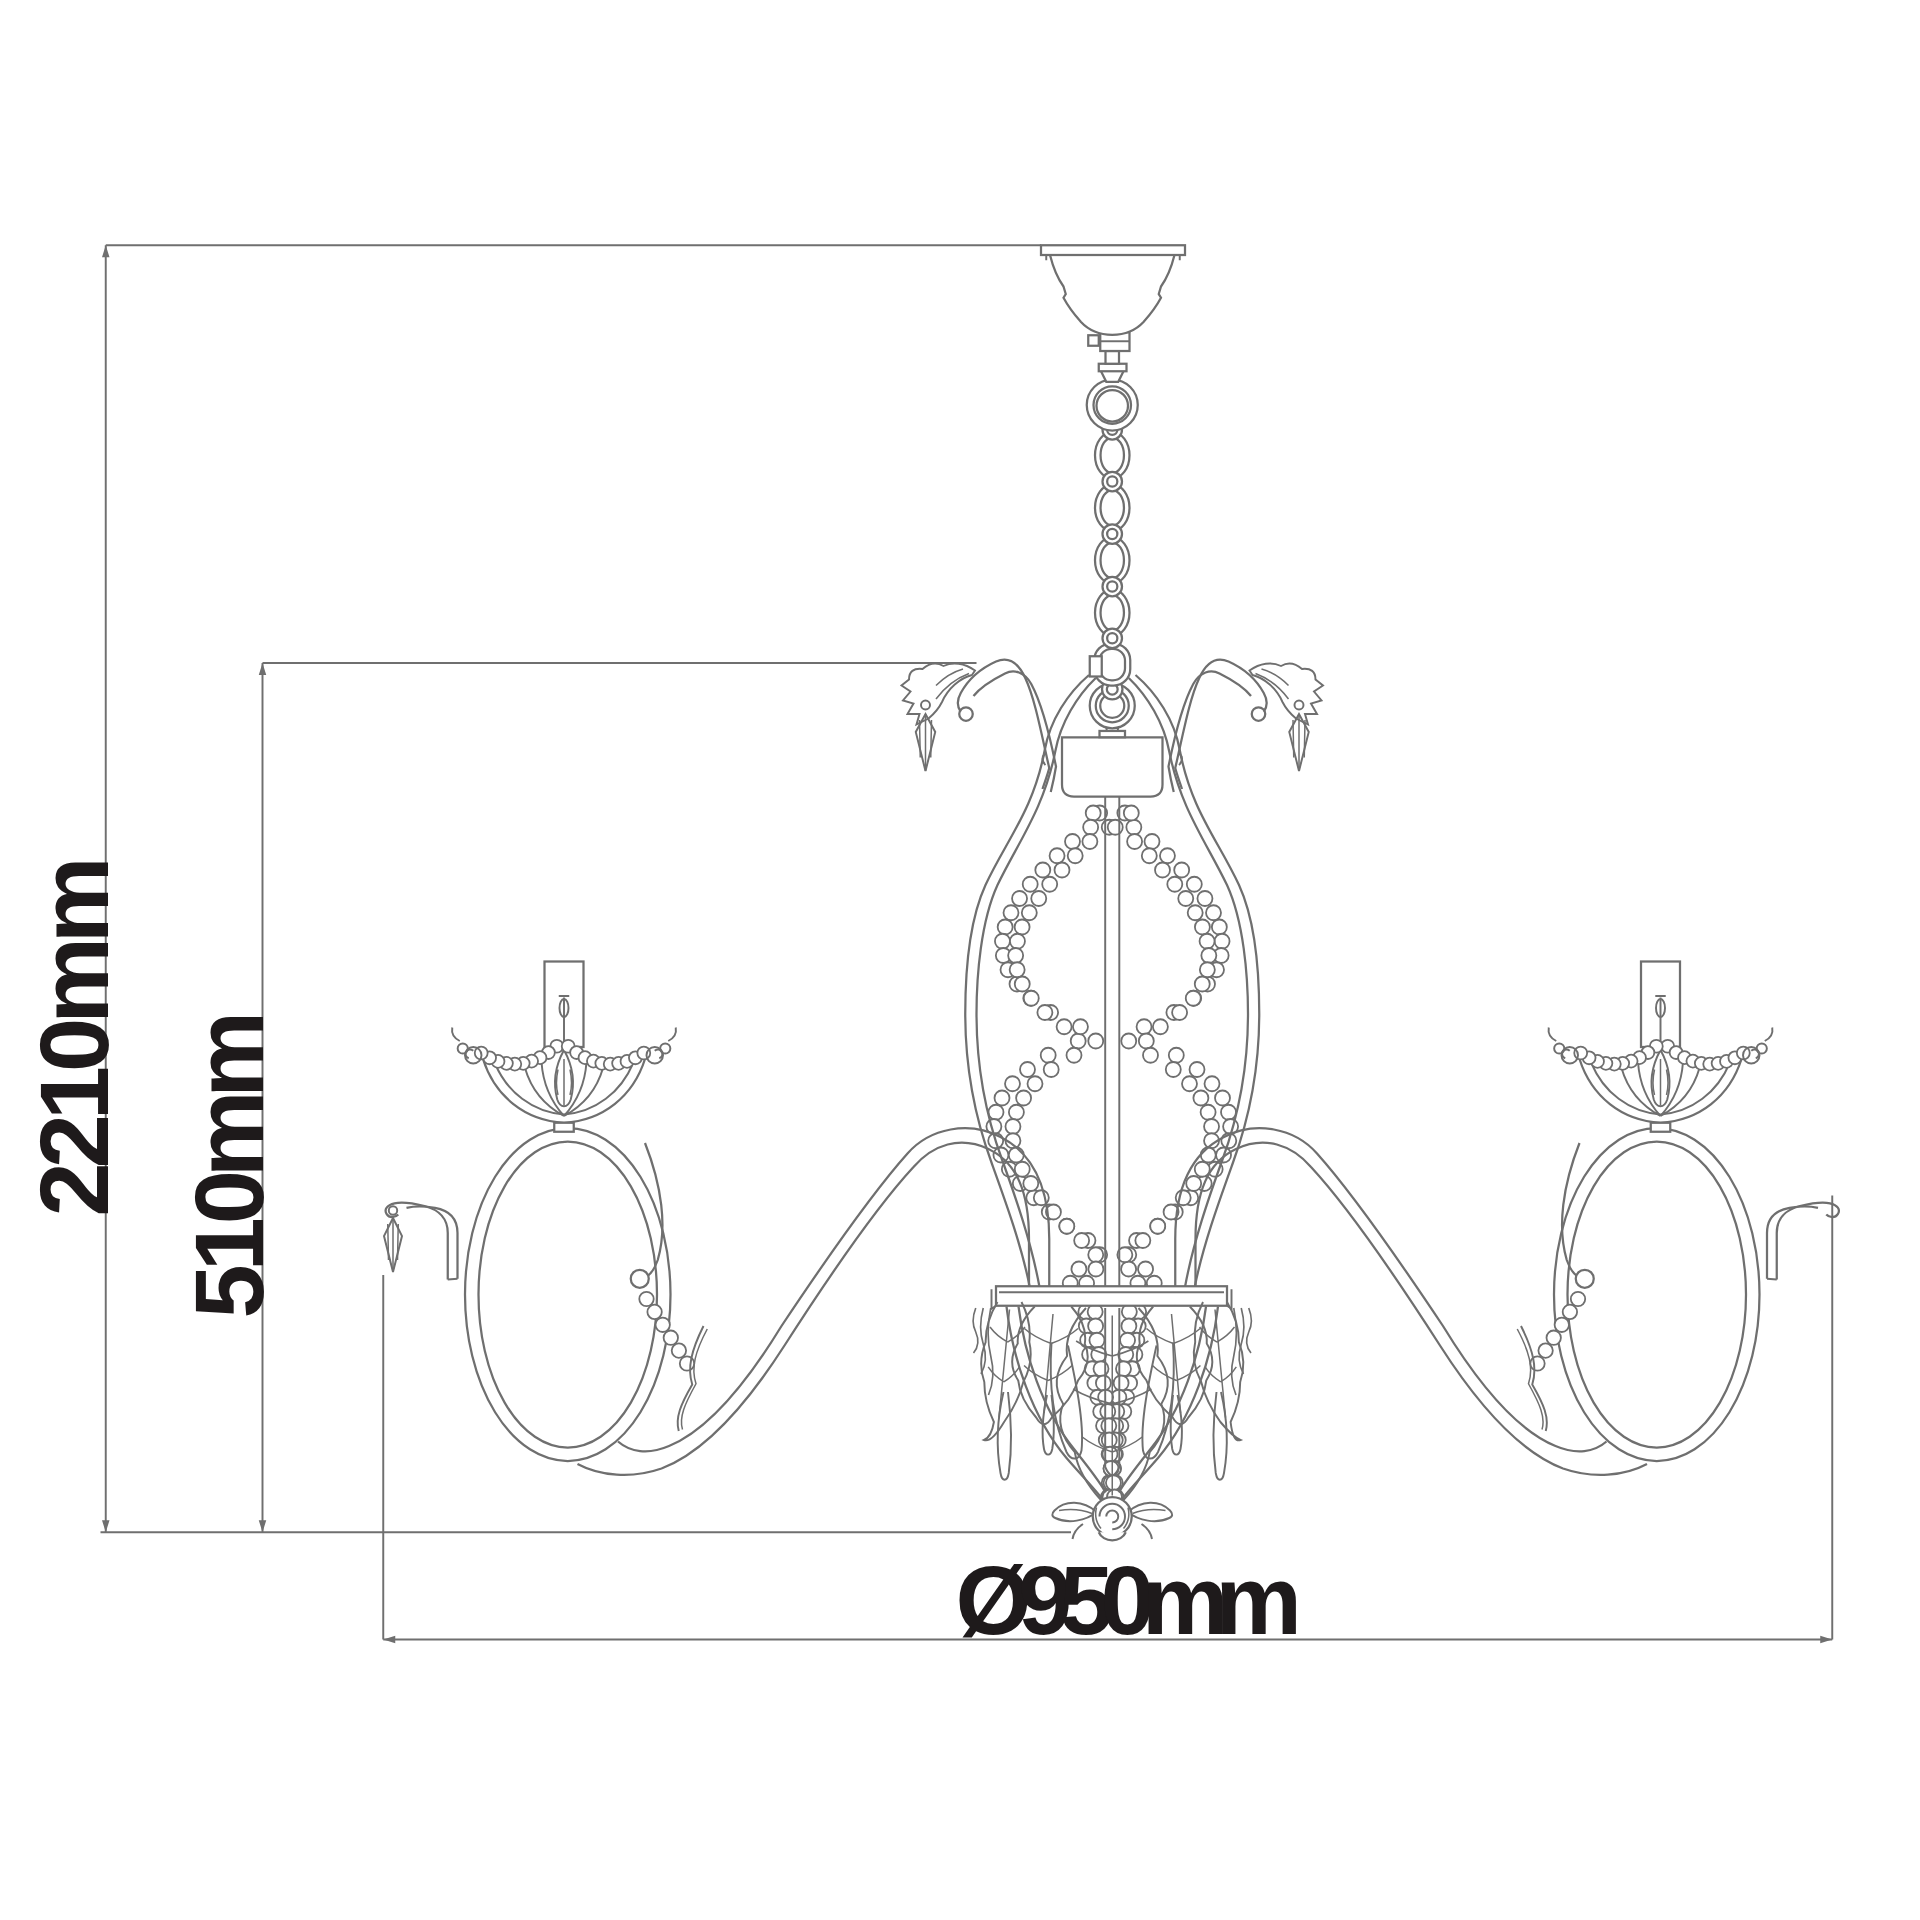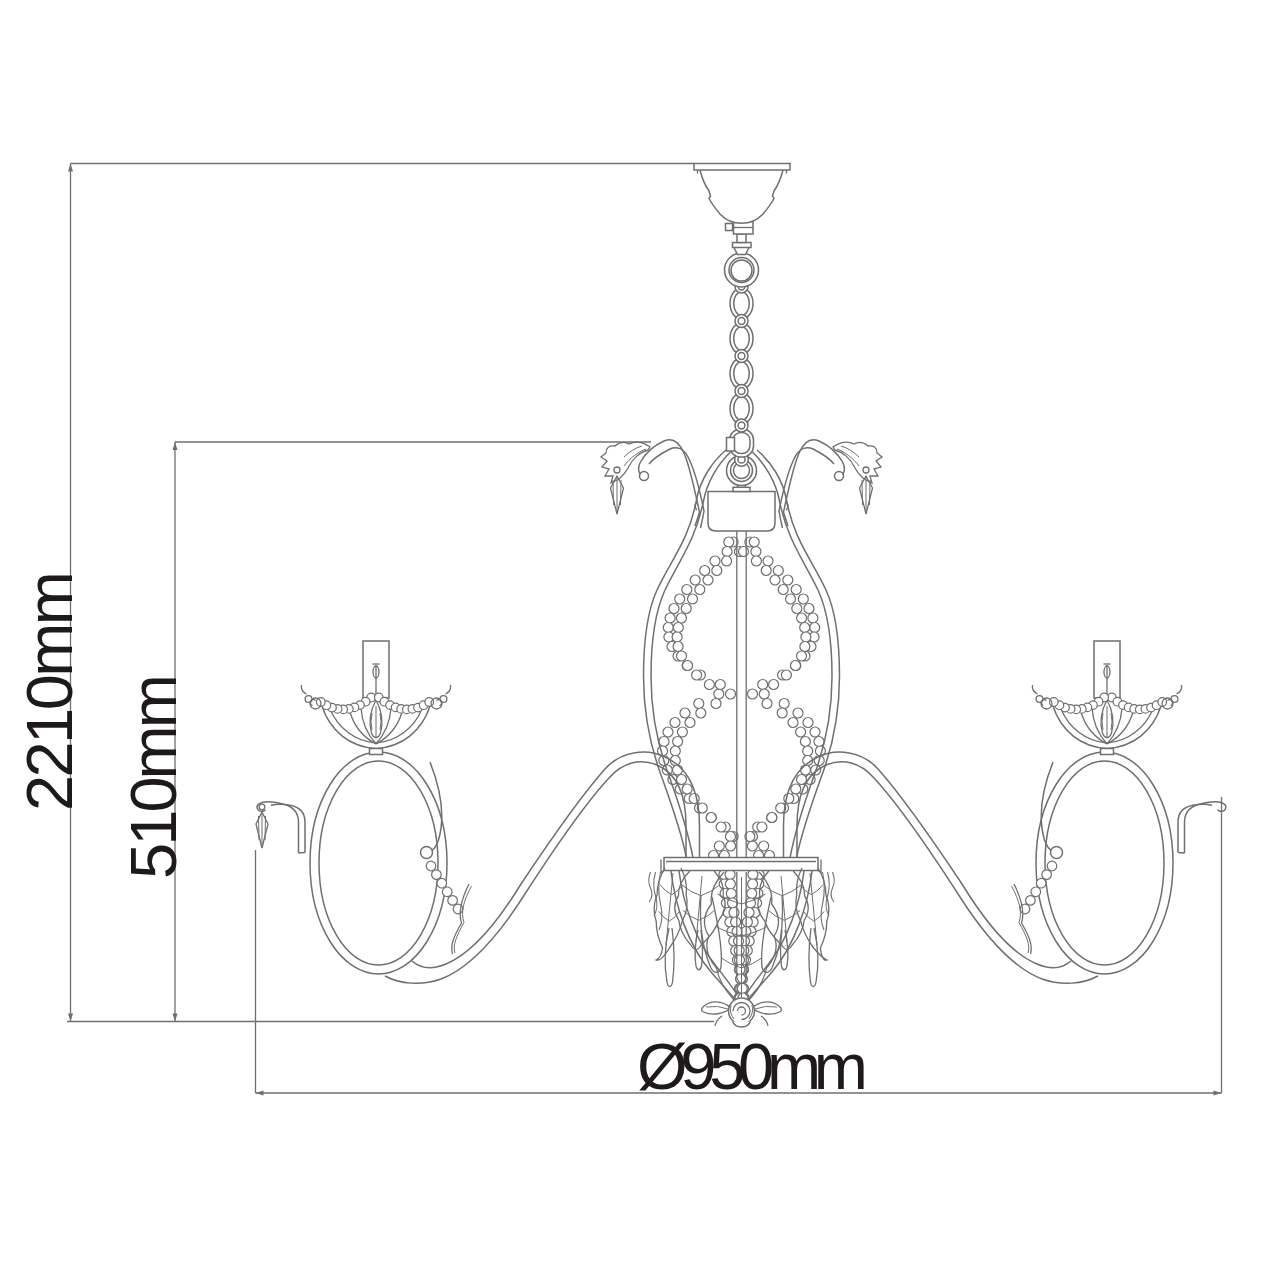--- a/index.html
+++ b/index.html
@@ -1,16 +1,16 @@
 <!DOCTYPE html>
 <html><head>
 <meta charset="utf-8">
 <style>
   html,body{margin:0;padding:0;background:#ffffff;}
-  #page{width:1280px;height:1280px;position:relative;background:#ffffff;}
+  #page{width:1280px;height:1280px;position:relative;background:#ffffff;font-weight:bold;}
 </style>
 </head>
 <body>
 
 <div id="page">
 <svg width="1280" height="1280" viewBox="0 0 1280 1280" xmlns="http://www.w3.org/2000/svg">
 
 <g>
         <path d="M70.5,163.5 V1021.5" stroke="#6f6f6f" stroke-width="1.3" fill="none"></path>
         <path d="M70.5,163.5 l-2.5,8 5,0 z M70.5,1021.5 l-2.5,-8 5,0 z" fill="#6f6f6f"></path>

